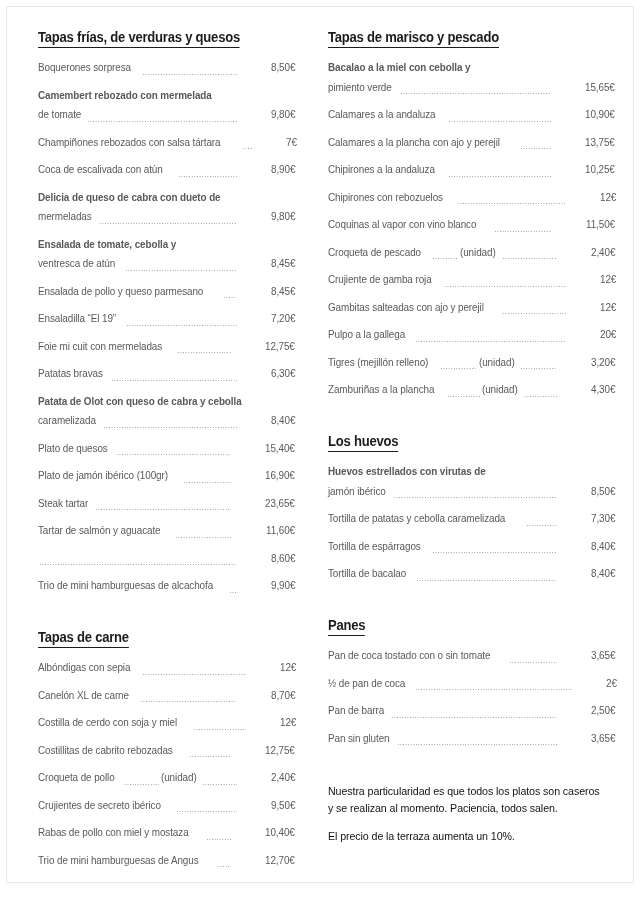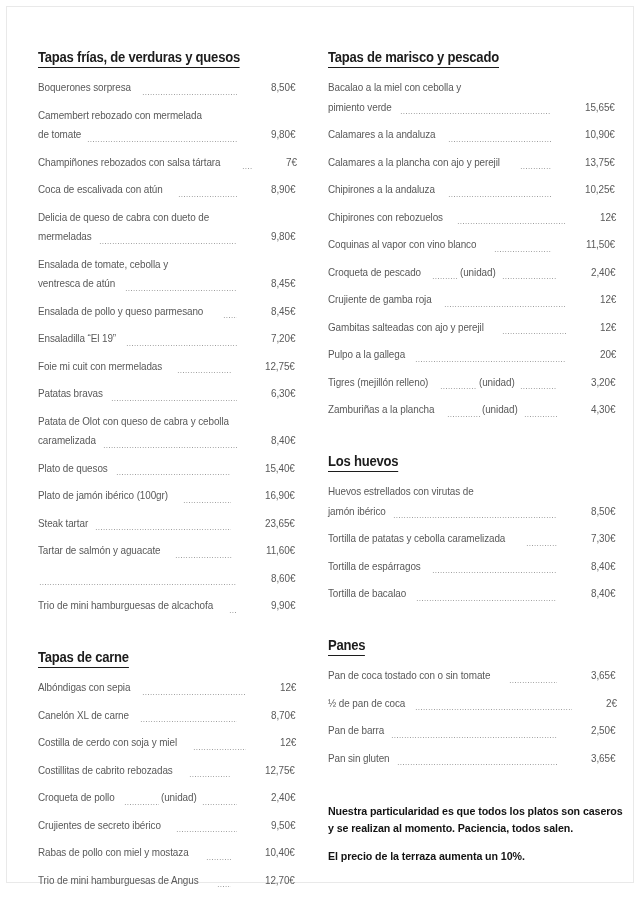--- a/index.html
+++ b/index.html
@@ -62,21 +62,21 @@
     white-space: nowrap;
     border-bottom: 1.4px solid #1c1c1c;
     padding-bottom: 1px;
     line-height: 1.2;
   }
   .section-head {
     padding-top: 36px;
     padding-bottom: 10px;
   }
   .section-head.first {
-    padding-top: 48px;
+    padding-top: 28px;
   }
   .section-head.tight {
     padding-top: 24px;
   }
 
   
   .item {
     position: relative;
     margin-bottom: 8px;
     color: #595959;
@@ -123,30 +123,31 @@
     margin-left: 32px;
   }
   .wrap-first {
     display: block;
     white-space: nowrap;
   }
 
   
   .item.two-line .wrap-first {
     margin-bottom: 0;
+    font-weight: bold;
   }
 
   
   .footnote {
     margin-top: 34px;
     color: #131313;
     font-size: 11.6px;
     line-height: 17px;
     letter-spacing: -0.1px;
-    font-weight: 700;
+    font-weight: 400;
   }
   .footnote p {
     margin: 0 0 11px 0;
   }
   .footnote p:last-child {
     margin-bottom: 3px;
   }
   .footnote .cond {
     transform: scaleX(0.92);
   }

